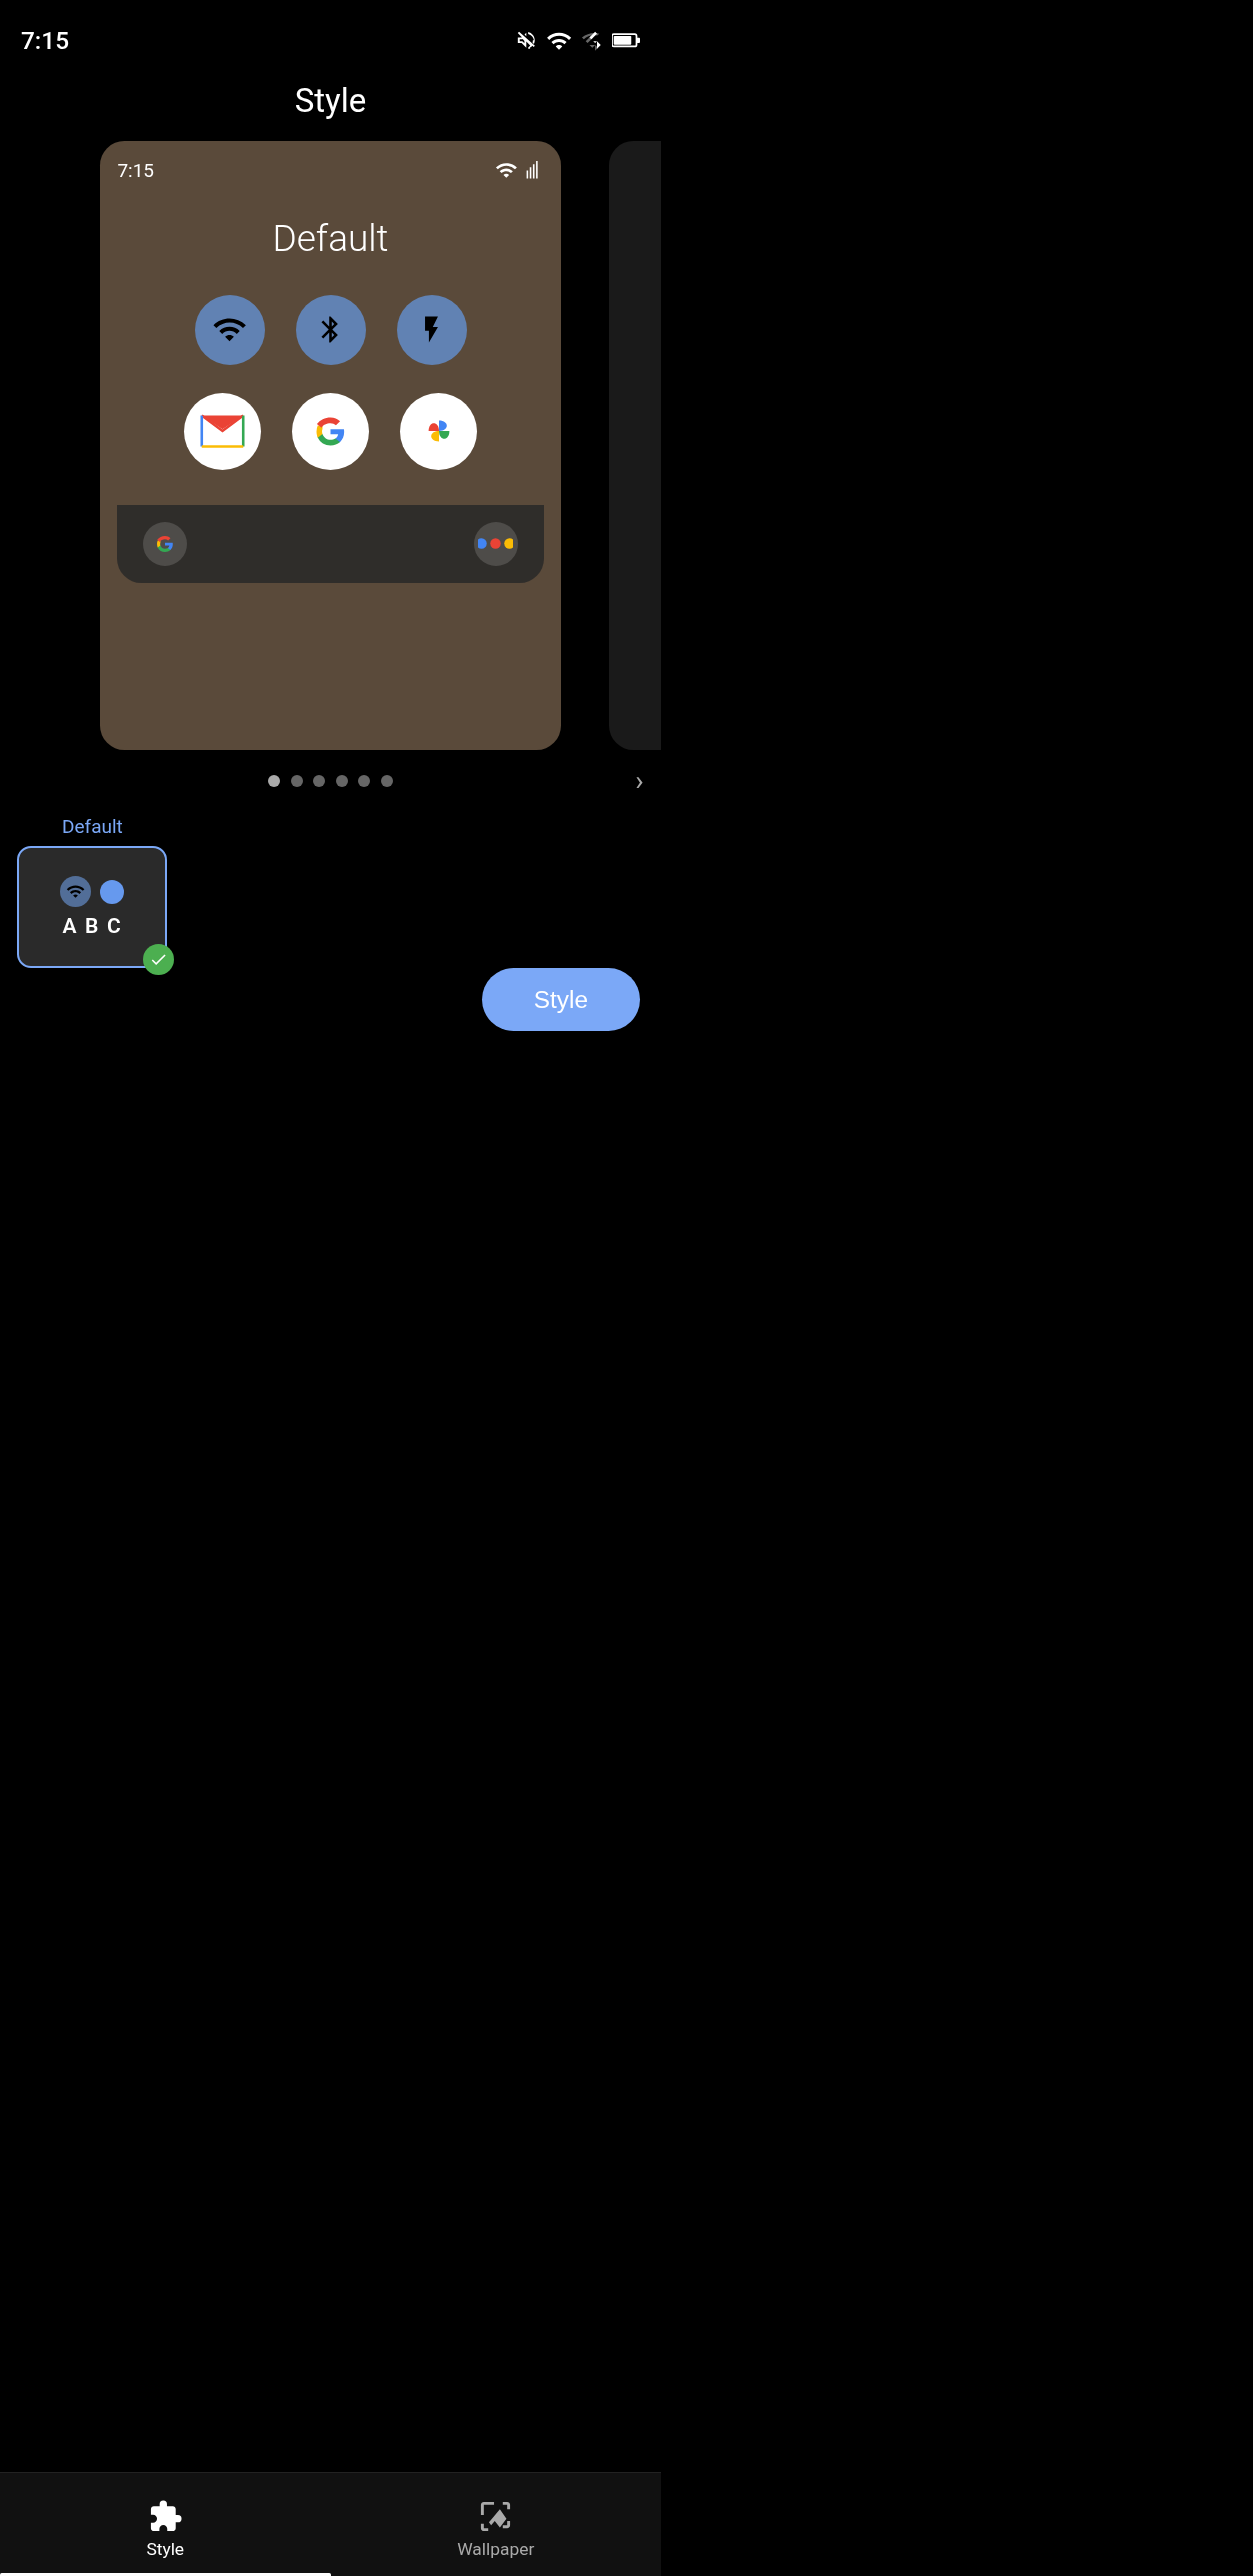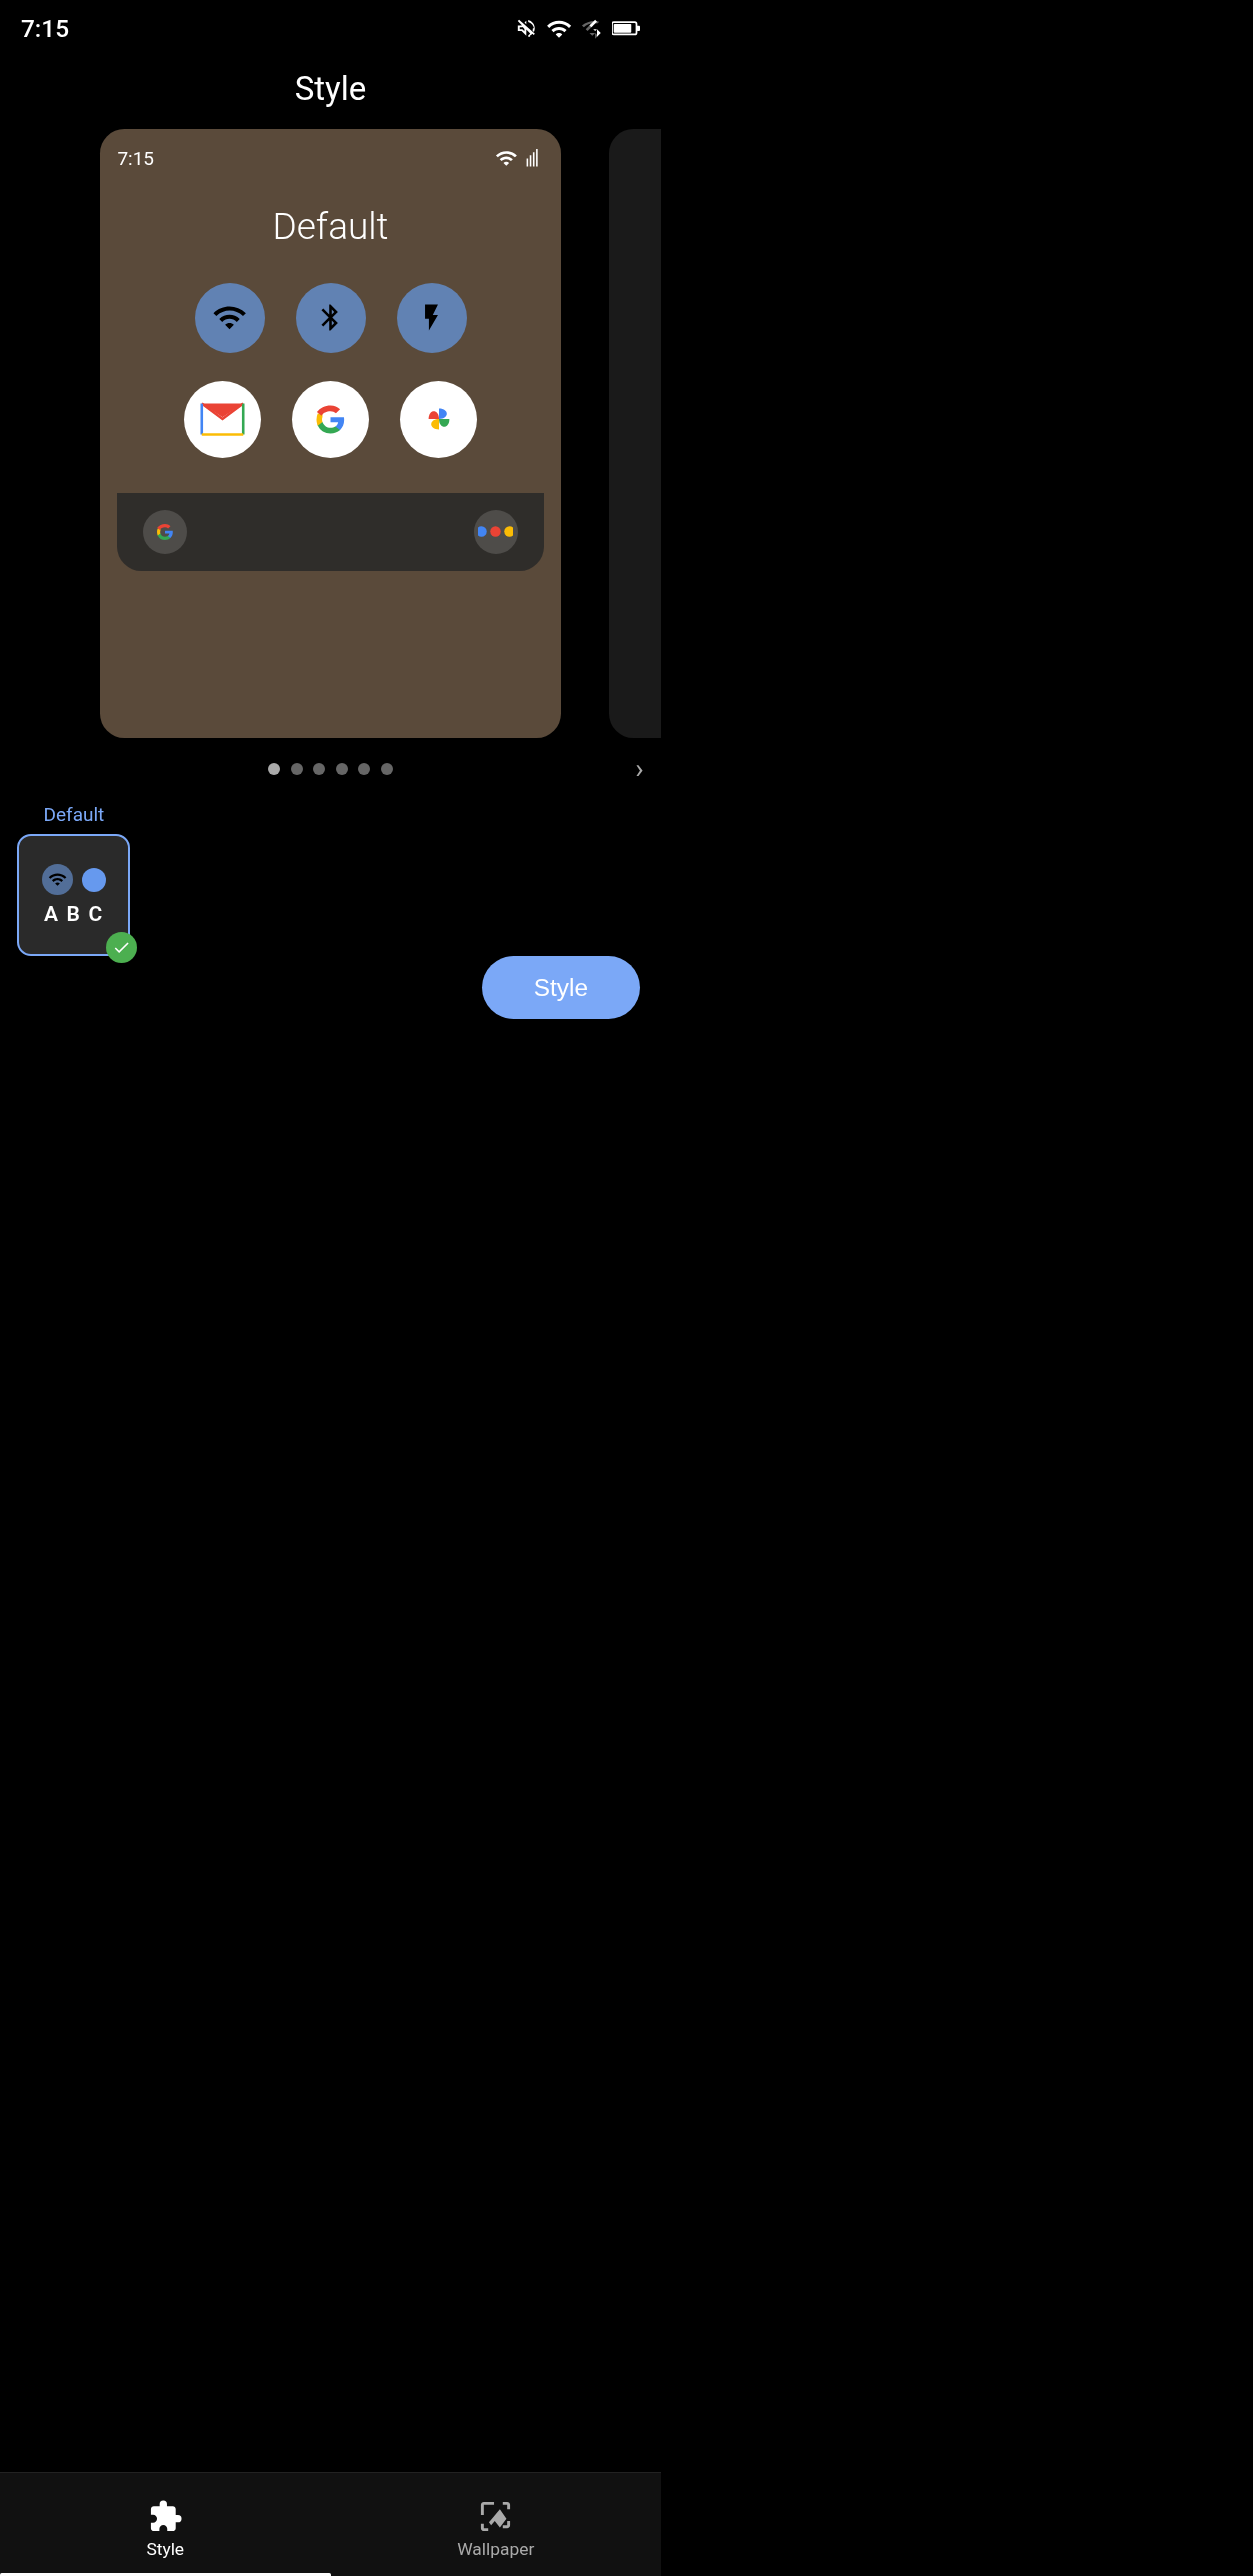--- a/index.html
+++ b/index.html
@@ -221,21 +221,21 @@
       gap: 8.7px;
     }
     .style-option-label {
       font-size: 19px;
       color: #aaa;
     }
     .style-option-label.active {
       color: #7ba8f7;
     }
     .style-thumb {
-      width: 113px;
+      width: 150px;
       height: 122px;
       border-radius: 14px;
       border: 2.6px solid transparent;
       background: #2a2a2a;
       display: flex;
       flex-direction: column;
       align-items: center;
       justify-content: center;
       gap: 7px;
       position: relative;
@@ -367,20 +367,21 @@
       border-radius: 1.7px 1.7px 0 0;
     }
     .nav-item svg {
       fill: #aaa;
     }
     .nav-item.active svg {
       fill: #fff;
     }
     .main-content {
       padding-bottom: 104px;
+      margin-top: 12px;
     }
   </style>
 </head>
 <body>
 
 <div class="main-content">
 
   <div class="status-bar">
     <span class="status-time">7:15</span>
     <div class="status-icons">

